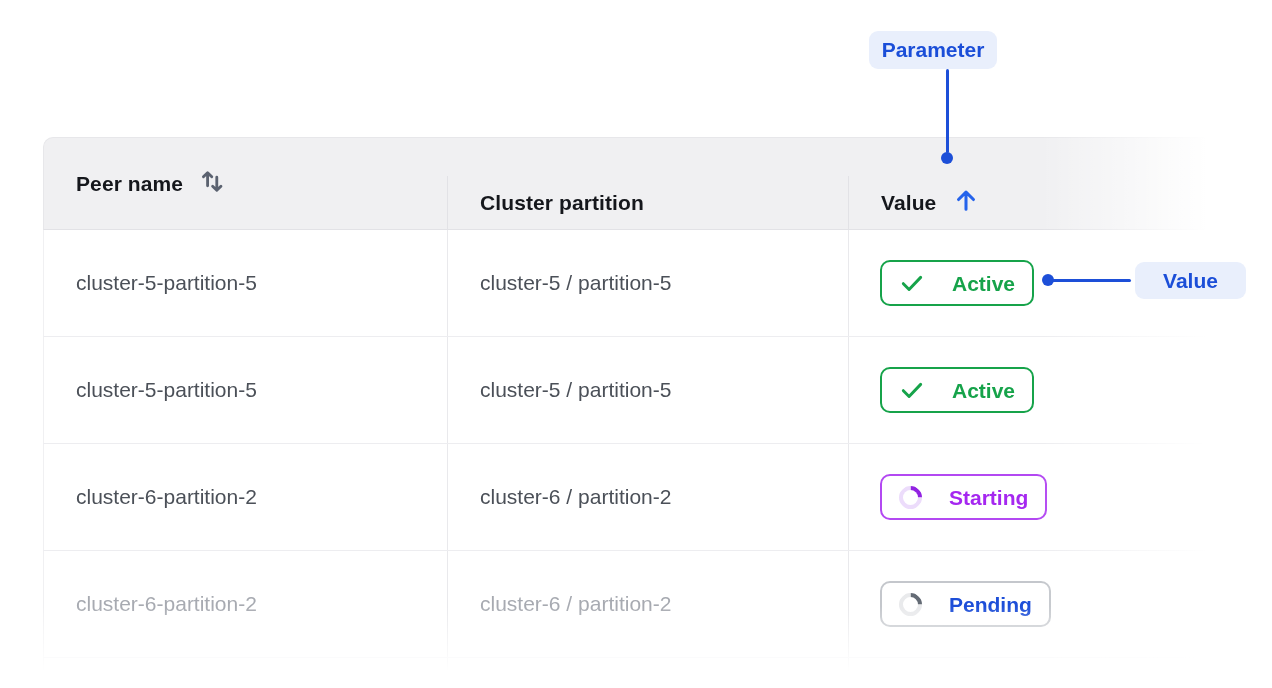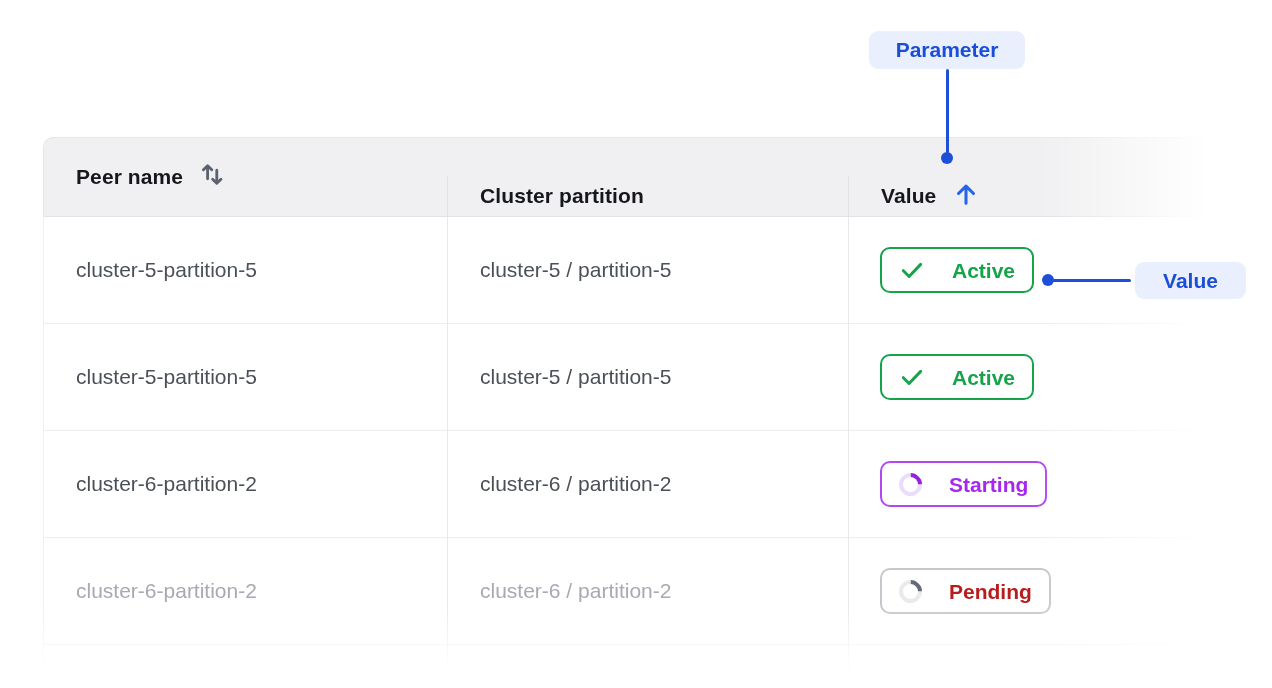--- a/index.html
+++ b/index.html
@@ -5,21 +5,21 @@
   * { margin:0; padding:0; box-sizing:border-box; }
   html,body { background:#ffffff; }
   .stage {
     position:relative; width:1272px; height:688px; overflow:hidden;
     background:#ffffff; font-family:"Liberation Sans", sans-serif;
   }
 
   
   .table { position:absolute; left:43px; top:137px; width:1197px; z-index:1; }
   .thead {
-    display:grid; grid-template-columns:403px 401px 1fr; height:80px;
+    display:grid; grid-template-columns:403px 401px 1fr; height:93px;
     background:#f0f0f2; border-top:1px solid #e7e7ea; border-left:1px solid #e7e7ea;
     border-bottom:1px solid #e2e2e6; border-top-left-radius:10px;
   }
   .th {
     display:flex; align-items:center; gap:16px; padding-left:32px;
     font-size:21px; font-weight:700; color:#15171c; letter-spacing:.1px;
   }
   .th + .th { border-left:1px solid #e2e2e6;margin-top:38px; }
   .tbody { display:block; }
   .tr {
@@ -32,21 +32,21 @@
   .tr.dimmed .td { color:#a7aab1; }
 
   
   .badge {
     display:inline-flex; align-items:center; gap:27px; height:46px;
     padding:0 17px; border-radius:10px; border:2px solid; background:#fff;
     font-size:21px; font-weight:600; line-height:1;
   }
   .badge.active   { color:#16a34a; border-color:#16a34a; }
   .badge.starting { color:#a527f0; border-color:#b348f2; }
-  .badge.pending  { color:#b91c1c; border-color:#c4c7cc;align-items:center; }
+  .badge.pending  { color:#1d4ed8; border-color:#c4c7cc;align-items:center; }
   .tr.partial .badge { min-width:112px; border-color:#d6d8db; }
   .badge-icon { display:inline-flex; align-items:center; }
   .spinner { width:23px; height:23px; border-radius:50%; border:4px solid; transform:rotate(45deg); }
   .badge.starting .spinner { border-color:#ecdcfb; border-top-color:#9222e2; }
   .badge.pending  .spinner { border-color:#e9eaec; border-top-color:#646b75; }
   .tr.partial .spinner { border-color:#f0f0f2; border-top-color:#d2d4d8; }
 
   
   .fade-right {
     position:absolute; top:0; left:1040px; right:0; height:100%; z-index:20;
@@ -57,21 +57,21 @@
     position:absolute; left:0; top:606px; width:100%; height:82px; z-index:21;
     background:linear-gradient(to bottom, rgba(255,255,255,0), #ffffff 80%);
     pointer-events:none;
   }
 
   
   .anno-badge {
     position:absolute; z-index:30; display:flex; align-items:center; justify-content:center;
     background:#e9effc; color:#1b4ed8; font-size:21px; font-weight:600; border-radius:9px;
   }
-  .param-badge { left:869px; top:31px; width:156px; height:38px; }
+  .param-badge { left:869px; top:31px; width:128px; height:38px; }
   .value-badge { left:1135px; top:262px; width:111px; height:37px; }
   .anno-vline { position:absolute; left:946px; top:69px; width:3px; height:84px; background:#1d4fd8; border-radius:2px; z-index:30; }
   .anno-hline { position:absolute; left:1052px; top:279px; width:79px; height:3px; background:#1d4fd8; border-radius:2px; z-index:30; }
   .anno-dot { position:absolute; width:12px; height:12px; border-radius:50%; background:#1d4fd8; z-index:30; }
   .param-dot { left:941px; top:152px; }
   .value-dot { left:1042px; top:274px; }
 </style>
 </head>
 <body>
 

